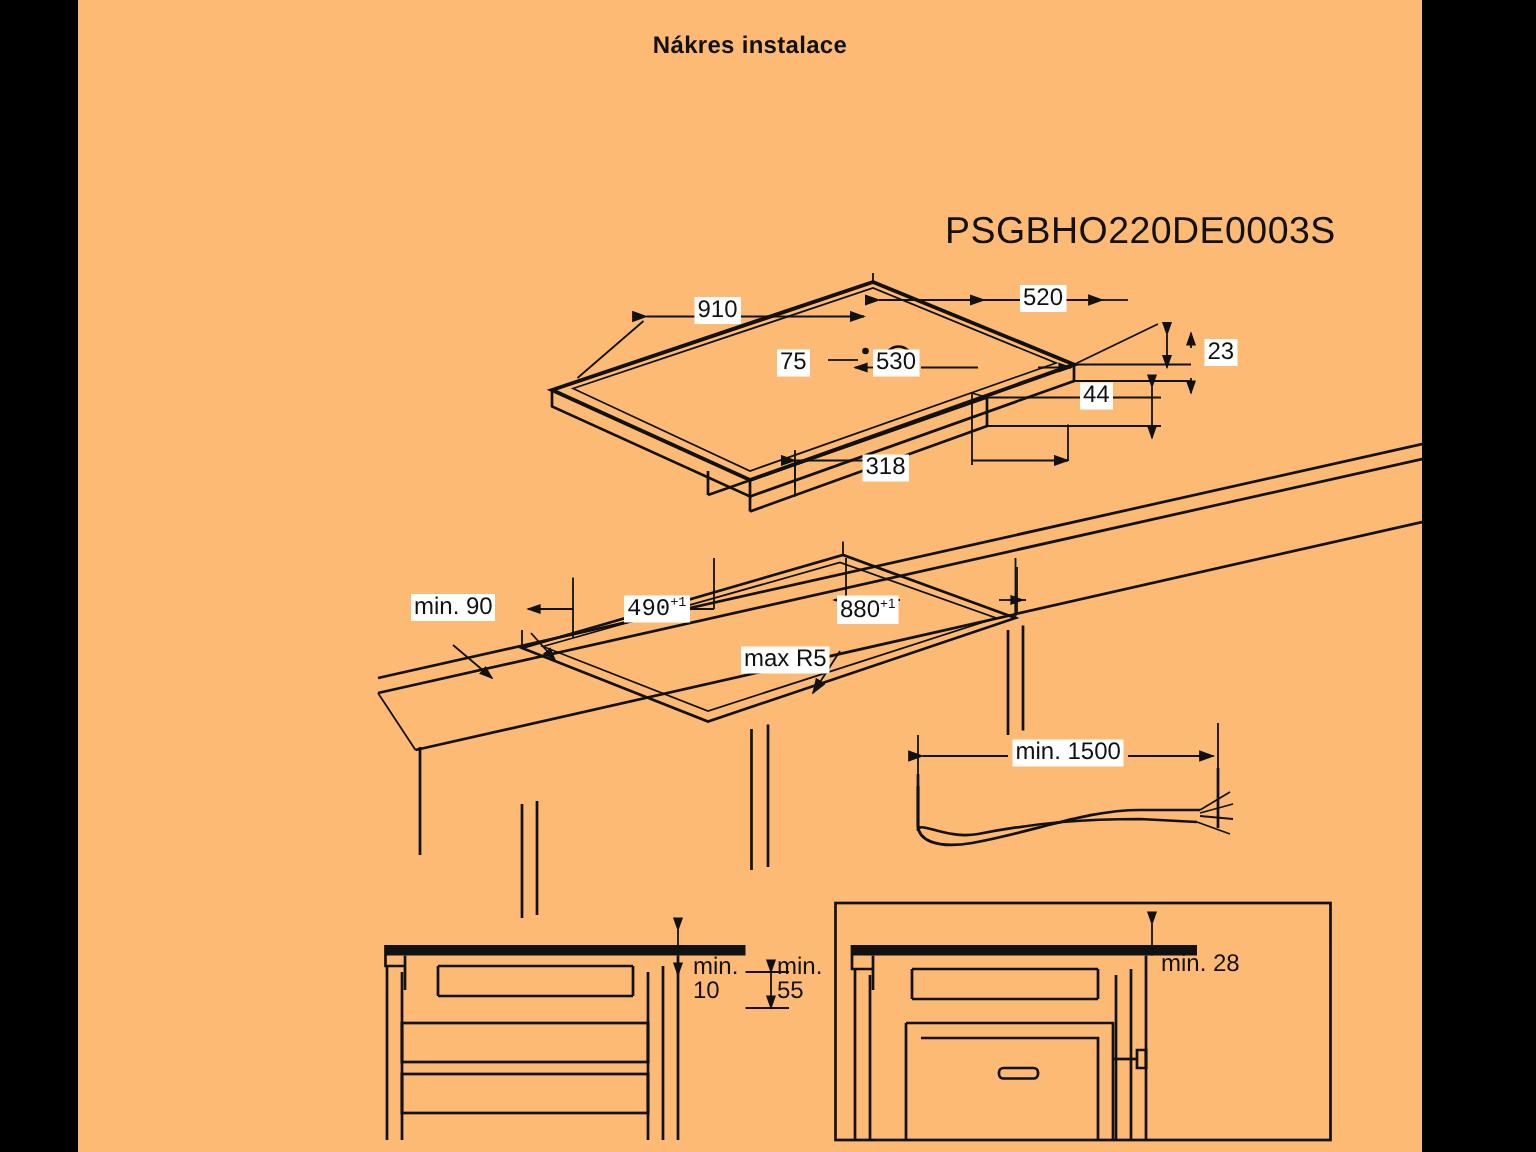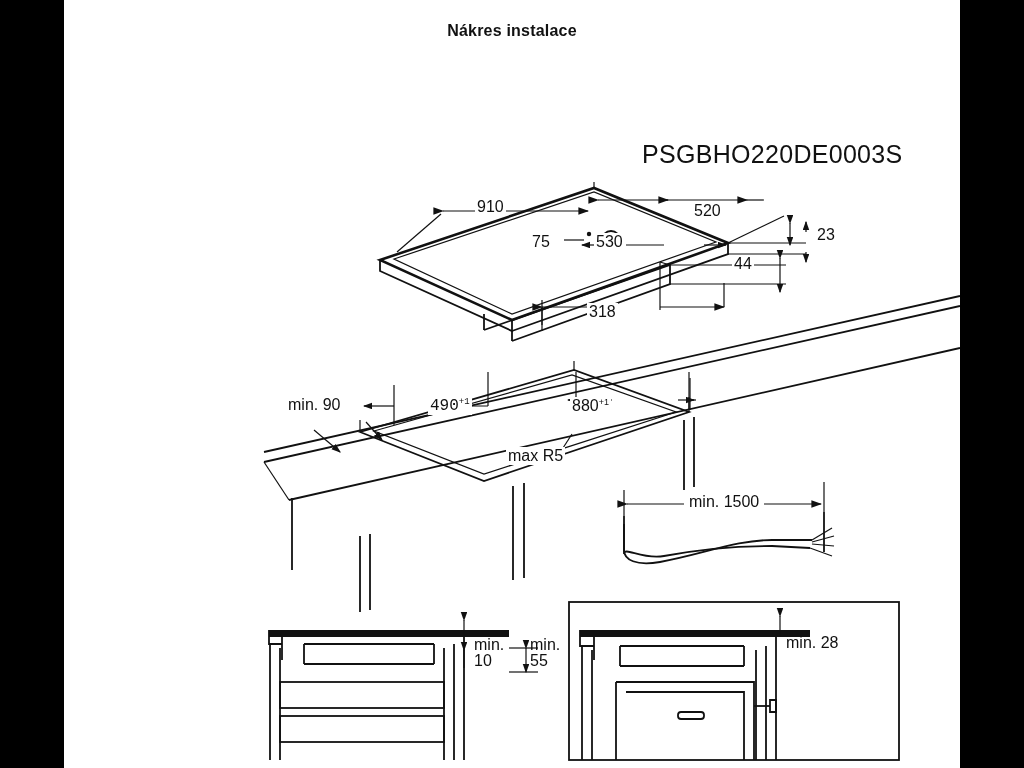--- a/index.html
+++ b/index.html
@@ -12,25 +12,25 @@
     font-family: "Liberation Sans", sans-serif;
   }
   #page {
     position: relative;
     width: 1024px;
     height: 768px;
     background: #000000;
   }
   #sheet {
     position: absolute;
-    left: 64px;
+    left: 52px;
     top: 0px;
     width: 896px;
     height: 768px;
-    background: #ffffff;
+    background: #fdba74;
   }
   #title {
     position: absolute;
     left: 0;
     top: 22px;
     width: 896px;
     text-align: center;
     font-size: 16px;
     font-weight: bold;
     color: #111111;
@@ -241,31 +241,31 @@
         <rect class="ln med" x="614" y="712" width="26" height="7" rx="3"></rect>
         <path class="ln med" d="M690,706 L706,706"></path>
         <path class="ln med" d="M706,700 L712,700 L712,712 L706,712 Z"></path>
 
         <path class="ln thin" d="M716,616 L716,637" marker-start="url(#ahs)"></path>
         <path class="ln med" d="M712,637 L712,760"></path>
       </g>
     </svg>
 
     <div class="dimtxt big bgwhite" style="left:411px; top:198px;">910</div>
-    <div class="dimtxt big bgwhite" style="left:628px; top:190px;margin-top:12px;">520</div>
+    <div class="dimtxt big bgwhite" style="left:628px; top:190px;">520</div>
     <div class="dimtxt big bgwhite" style="left:466px; top:233px;">75</div>
     <div class="dimtxt big bgwhite" style="left:530px; top:233px;">530</div>
     <div class="dimtxt big bgwhite" style="left:751px; top:226px;">23</div>
     <div class="dimtxt big bgwhite" style="left:668px; top:255px;">44</div>
     <div class="dimtxt big bgwhite" style="left:523px; top:303px;">318</div>
 
     <div class="dimtxt big bgwhite" style="left:222px; top:396px;">min. 90</div>
     <div class="dimtxt big bgwhite" style="left:364px; top:397px;font-family:Liberation Mono, monospace;"><span>490</span><span class="sup">+1</span></div>
     <div class="dimtxt big bgwhite" style="left:506px; top:397px;text-align:right;"><span>880</span><span class="sup">+1</span></div>
-    <div class="dimtxt big bgwhite" style="left:442px; top:431px;margin-top:16px;">max R5</div>
+    <div class="dimtxt big bgwhite" style="left:442px; top:431px;">max R5</div>
     <div class="dimtxt big bgwhite" style="left:623px; top:493px;">min. 1500</div>
 
     <div class="dimtxt big" style="left:410px; top:636px;">min.</div>
     <div class="dimtxt big" style="left:410px; top:652px;">10</div>
     <div class="dimtxt big" style="left:466px; top:636px;">min.</div>
     <div class="dimtxt big" style="left:466px; top:652px;">55</div>
     <div class="dimtxt big" style="left:722px; top:634px;">min. 28</div>
 
   </div>
 </div>

